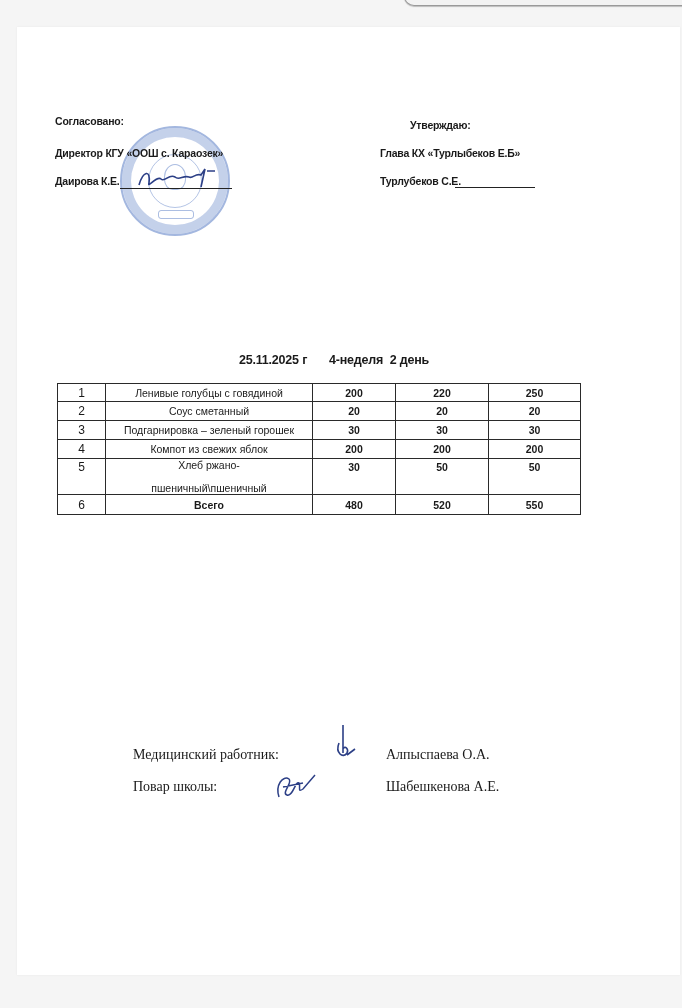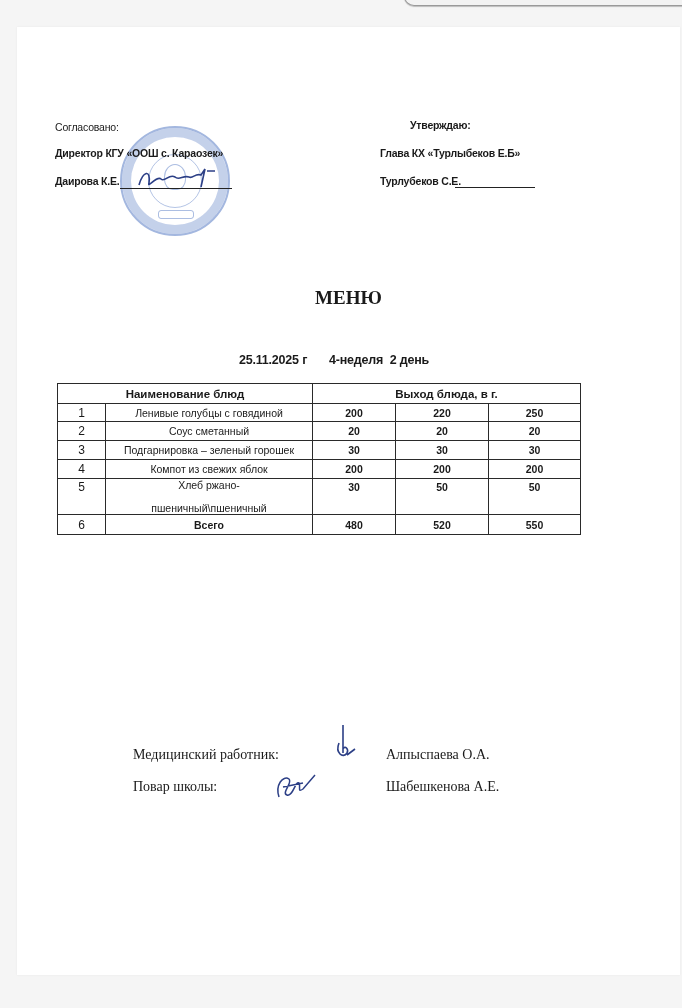--- a/index.html
+++ b/index.html
@@ -56,50 +56,45 @@
 <div class="top-bar"></div>
 
 <div class="page">
 
   <div class="stamp">
     <div class="inner"></div>
     <div class="emblem"></div>
     <div class="base"></div>
   </div>
 
-  <div class="abs calibri" style="left:38px; top:94px; font-weight:normal;">Согласовано:</div>
+  <div class="abs calibri" style="left:38px; top:88px; font-weight:bold;">Согласовано:</div>
   <div class="abs calibri" style="left:38px; top:120px; font-weight:bold;">Директор КГУ «ООШ с. Караозек»</div>
   <div class="abs calibri" style="left:38px; top:148px; font-weight:bold;">Даирова К.Е.</div>
   <div class="sig-line" style="left:103px; top:161px; width:112px;"></div>
   <svg class="abs" style="left:118px; top:138px;" width="90" height="26" viewBox="0 0 90 26">
     <path d="M4 20 C 8 6, 16 4, 14 18 C 12 24, 22 10, 26 14 C 30 18, 34 8, 40 12 C 44 16, 48 10, 54 12 C 58 14, 60 8, 66 10 L 70 4 L 66 22 M 72 6 L 80 6" fill="none" stroke="#2c3f86" stroke-width="1.6"></path>
   </svg>
 
   <div class="abs calibri" style="left:393px; top:92px; font-weight:bold;">Утверждаю:</div>
   <div class="abs calibri" style="left:363px; top:120px; font-weight:bold;">Глава КХ «Турлыбеков Е.Б»</div>
   <div class="abs calibri" style="left:363px; top:148px; font-weight:bold;text-align:center;">Турлубеков С.Е.</div>
   <div class="sig-line" style="left:438px; top:160px; width:80px;"></div>
 
-  <div class="abs serif" style="left:0; width:663px; top:260px; text-align:center; font-size:19px; font-weight:bold;">МЕНЮ</div>
   <div class="abs calibri" style="left:222px; top:326px; font-size:12.5px; font-weight:bold;">25.11.2025 г</div>
   <div class="abs calibri" style="left:312px; top:326px; font-size:12.5px; font-weight:bold; white-space:pre;">4-неделя  2 день</div>
 
   <table class="menu">
     <colgroup>
       <col style="width:48px">
         <col style="width:207px">
         <col style="width:83px">
         <col style="width:93px">
         <col style="width:92px">
     </colgroup>
     <tbody>
-        <tr>
-      <th colspan="2">Наименование блюд</th>
-      <th colspan="3">Выход блюда, в г.</th>
-    </tr>
     <tr style="height:18px;">
       <td class="num">1</td>
       <td class="name">Ленивые голубцы с говядиной</td>
       <td class="val">200</td>
       <td class="val">220</td>
       <td class="val">250</td>
     </tr>
     <tr style="height:19px;">
       <td class="num">2</td>
       <td class="name">Соус сметанный</td>

